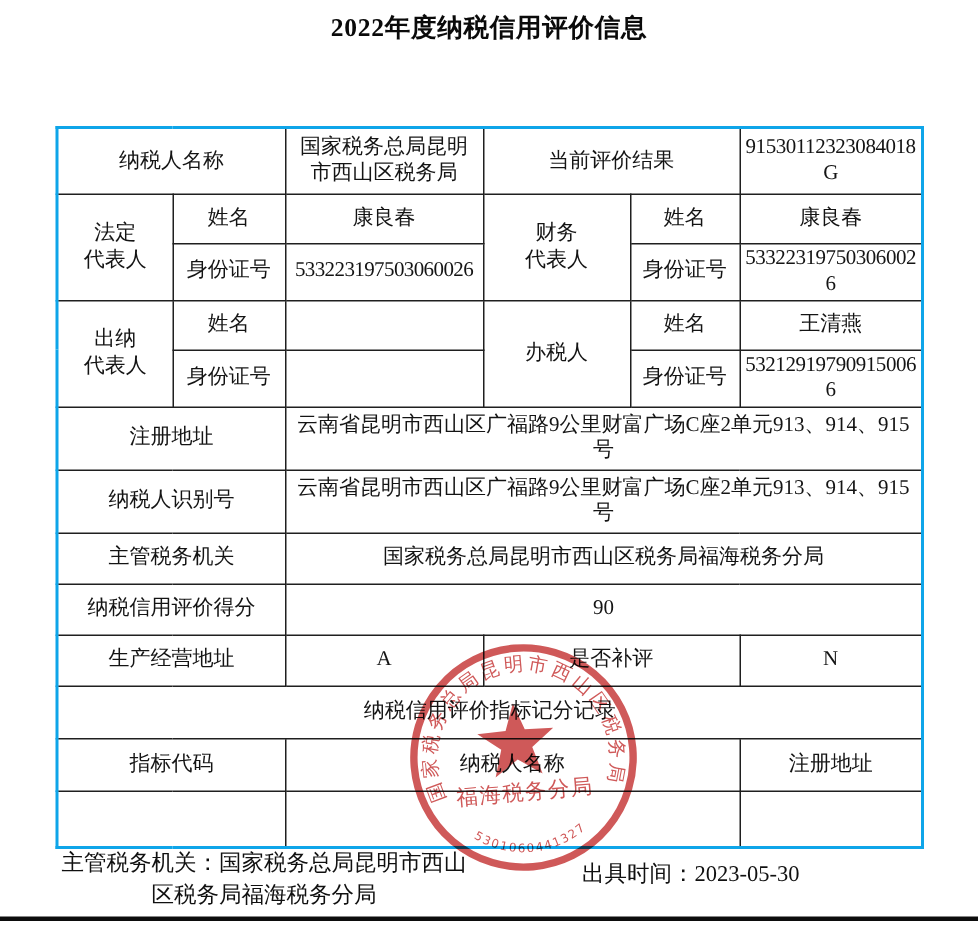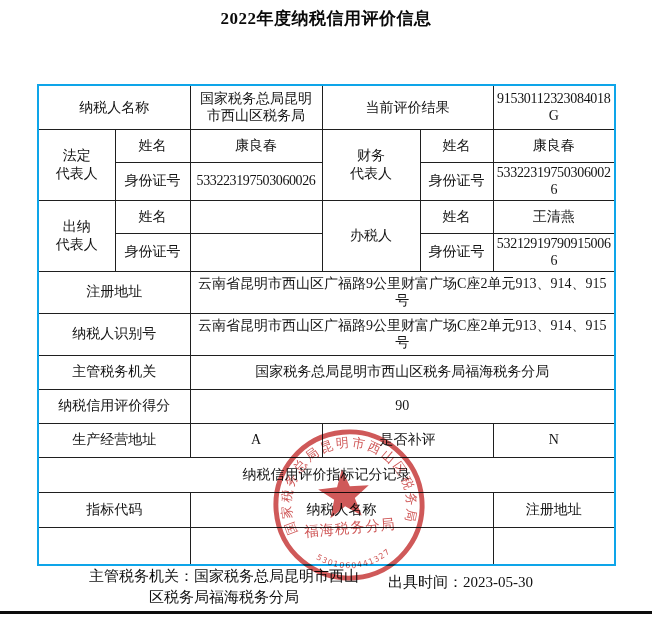--- a/index.html
+++ b/index.html
@@ -24,21 +24,21 @@
   }
   tr.r1{height:44px} tr.r2{height:33px} tr.r3{height:36px} tr.r4{height:33px}
   tr.r5{height:36px} tr.r6{height:42px} tr.r7{height:42px} tr.r8{height:34px}
   tr.r9{height:34px} tr.r10{height:34px} tr.r11{height:35px} tr.r12{height:35px}
   tr.r13{height:38px}
   td.pre { white-space:pre-line; }
   td.num { word-break:break-all; font-size:13.5px; letter-spacing:-0.3px; }
   td.oneline { white-space:nowrap; font-size:13px; letter-spacing:-0.4px; padding:1px 0; }
   .footer-left {
     position:absolute; left:38px; top:566px; width:276px;
-    text-align:center; font-size:15px; line-height:1.4; color:#101010;margin-left:48px;
+    text-align:center; font-size:15px; line-height:1.4; color:#101010;
   }
   .footer-right {
     position:absolute; left:388px; top:573px; font-size:15px; color:#101010;
   }
   .bottom-rule {
     position:absolute; left:0; top:611px; width:652px; height:3px; background:#0c0c0c;
   }
   .seal {
     position:absolute; left:270px; top:426px; width:158px; height:158px;
     mix-blend-mode:multiply; opacity:0.82; pointer-events:none;

